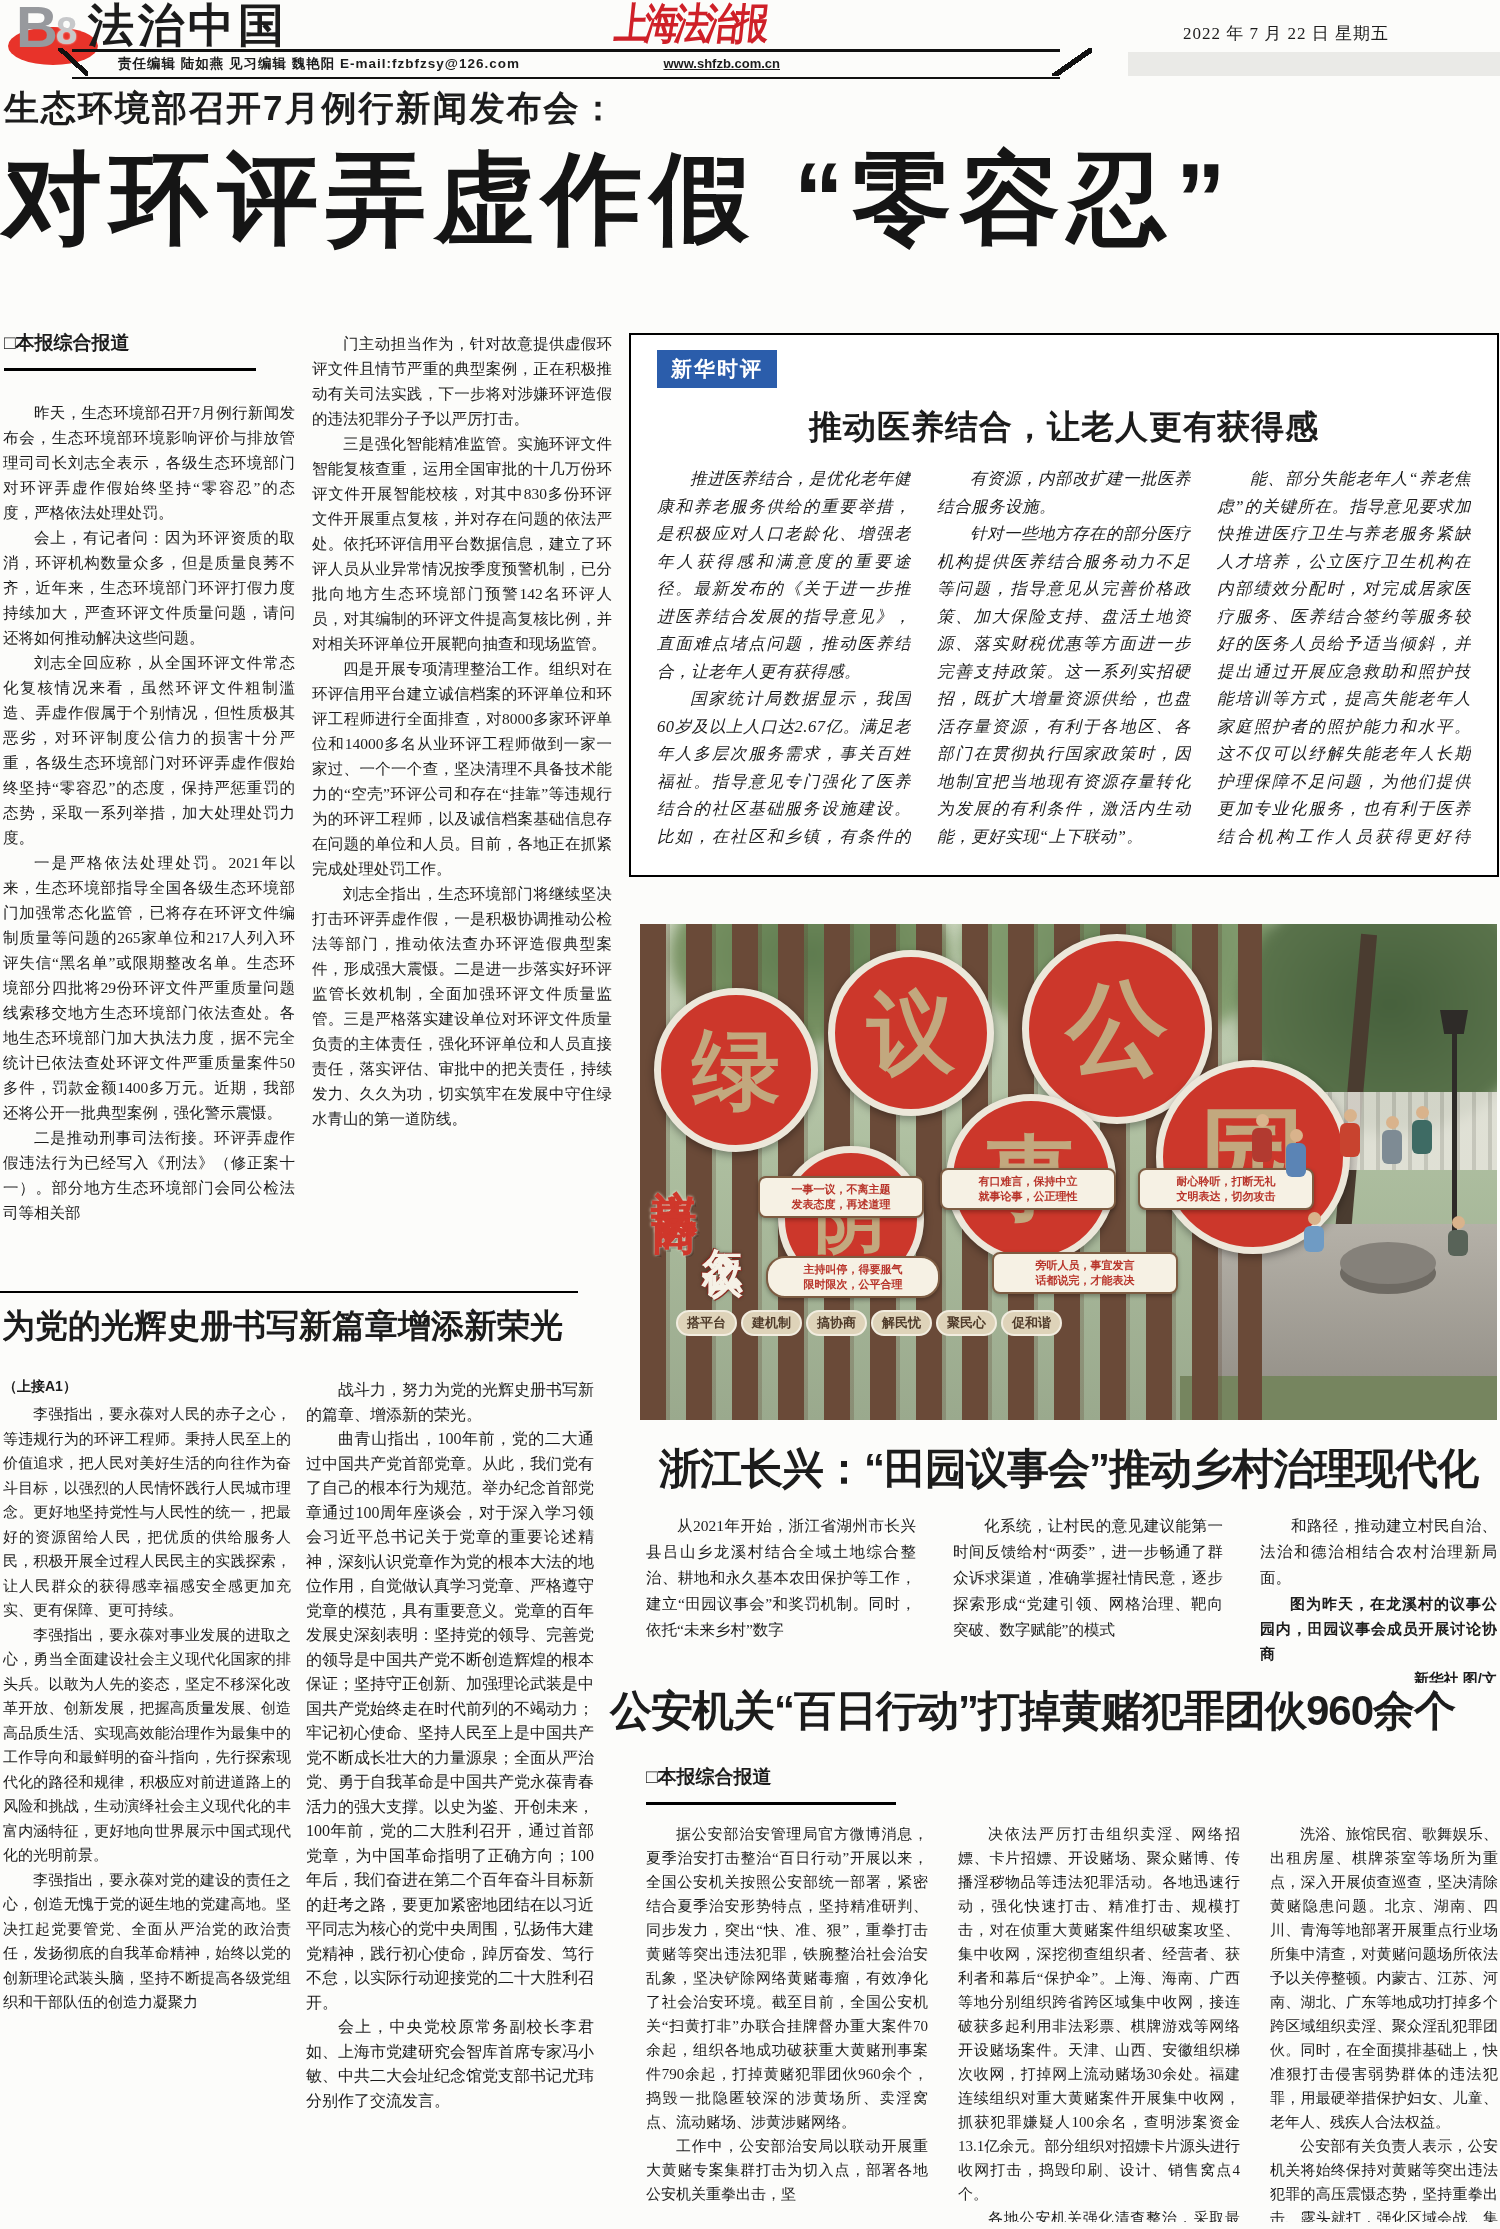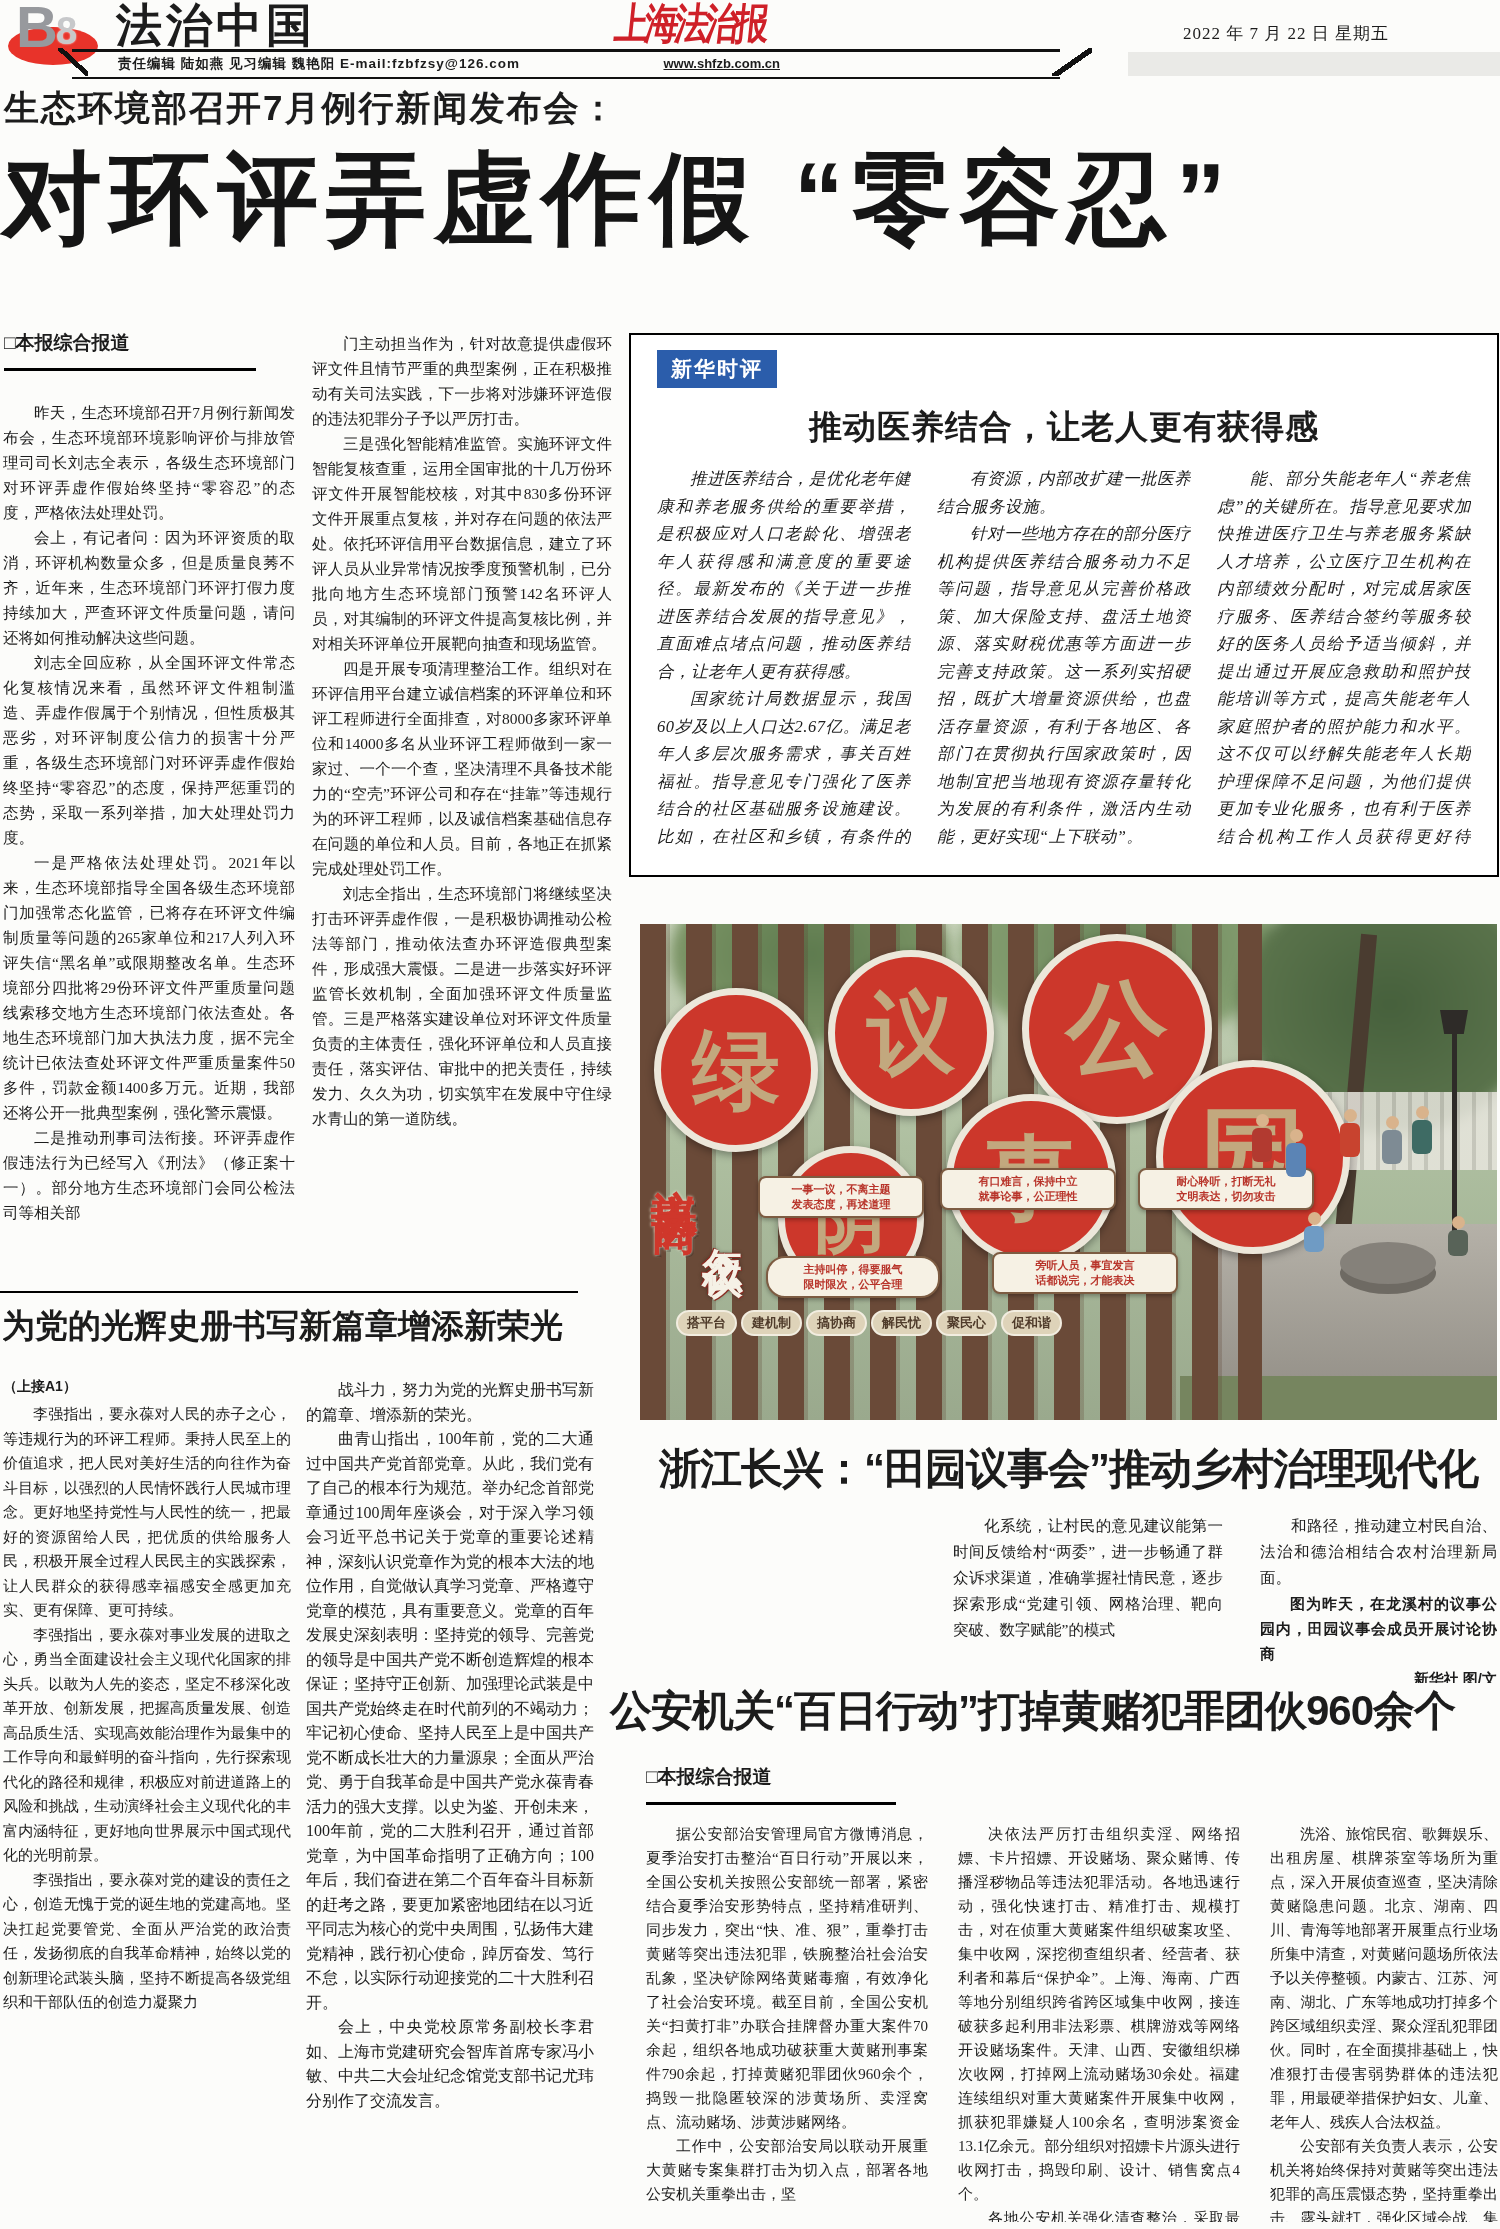--- a/index.html
+++ b/index.html
@@ -4,21 +4,21 @@
 <style>
   html,body{margin:0;padding:0;background:#888;}
   .page{position:relative;width:1500px;height:2229px;margin:0 auto;background:#fcfcfa;
         overflow:hidden;font-family:"Liberation Serif",serif;color:#1c1c1c;}
   .abs{position:absolute;}
   
   .b8-ellipse{left:8px;top:27px;width:90px;height:38px;background:#e8332a;border-radius:50%;}
   .b8-B{left:16px;top:-2px;font:900 58px/1 "Liberation Sans",sans-serif;color:#97999d;}
   .b8-8{left:56px;top:12px;font:900 38px/1 "Liberation Sans",sans-serif;color:#c7c8ca;
         text-shadow:0 0 2px #fff;}
-  .section-title{left:116px;top:2px;font:900 46px/1 "Liberation Sans",sans-serif;letter-spacing:4px;}
+  .section-title{left:88px;top:2px;font:900 46px/1 "Liberation Sans",sans-serif;letter-spacing:4px;}
   .hdr-band{left:72px;top:49px;width:988px;height:25px;border-top:3px solid #111;border-bottom:2px solid #111;}
   .hdr-diag-l{left:58px;top:48px;width:30px;height:28px;
       background:linear-gradient(to top right,transparent 46%,#111 46%,#111 58%,transparent 58%);}
   .hdr-diag-r{left:1052px;top:48px;width:40px;height:28px;
       background:linear-gradient(to bottom right,transparent 46%,#111 46%,#111 58%,transparent 58%);}
   .editors{left:118px;top:55px;font:bold 13.5px "Liberation Sans",sans-serif;letter-spacing:1px;}
   .masthead{left:612px;top:2px;width:156px;text-align:center;
       font:900 34px/1.3 "Liberation Serif",serif;color:#cf2028;
       transform:skewX(-6deg) scaleY(1.25);letter-spacing:-4px;z-index:3;}
   .website{left:600px;top:56px;width:180px;text-align:right;font:bold 13px "Liberation Sans",sans-serif;text-decoration:underline;}
@@ -234,20 +234,23 @@
       <div class="head"></div>
         <div class="body" style="background:#6f9bc4;height:26px"></div>
       </div>
     <div class="person" style="left:808px;top:292px">
       <div class="head"></div>
         <div class="body" style="background:#586358;height:26px"></div>
       </div>
   </div>
 
   <div class="abs past-headline">浙江长兴：“田园议事会”推动乡村治理现代化</div>
+  <div class="col past-col past-c1">
+      <p>从2021年开始，浙江省湖州市长兴县吕山乡龙溪村结合全域土地综合整治、耕地和永久基本农田保护等工作，建立“田园议事会”和奖罚机制。同时，依托“未来乡村”数字</p>
+    </div>
   <div class="col past-col past-c2">
       <p>化系统，让村民的意见建议能第一时间反馈给村“两委”，进一步畅通了群众诉求渠道，准确掌握社情民意，逐步探索形成“党建引领、网格治理、靶向突破、数字赋能”的模式</p>
     </div>
   <div class="col past-col past-c3">
     <div>
         <p>和路径，推动建立村民自治、法治和德治相结合农村治理新局面。</p>
       </div>
     <p class="caption">图为昨天，在龙溪村的议事公园内，田园议事会成员开展讨论协商</p>
     <p class="credit">新华社  图/文</p>
   </div>

